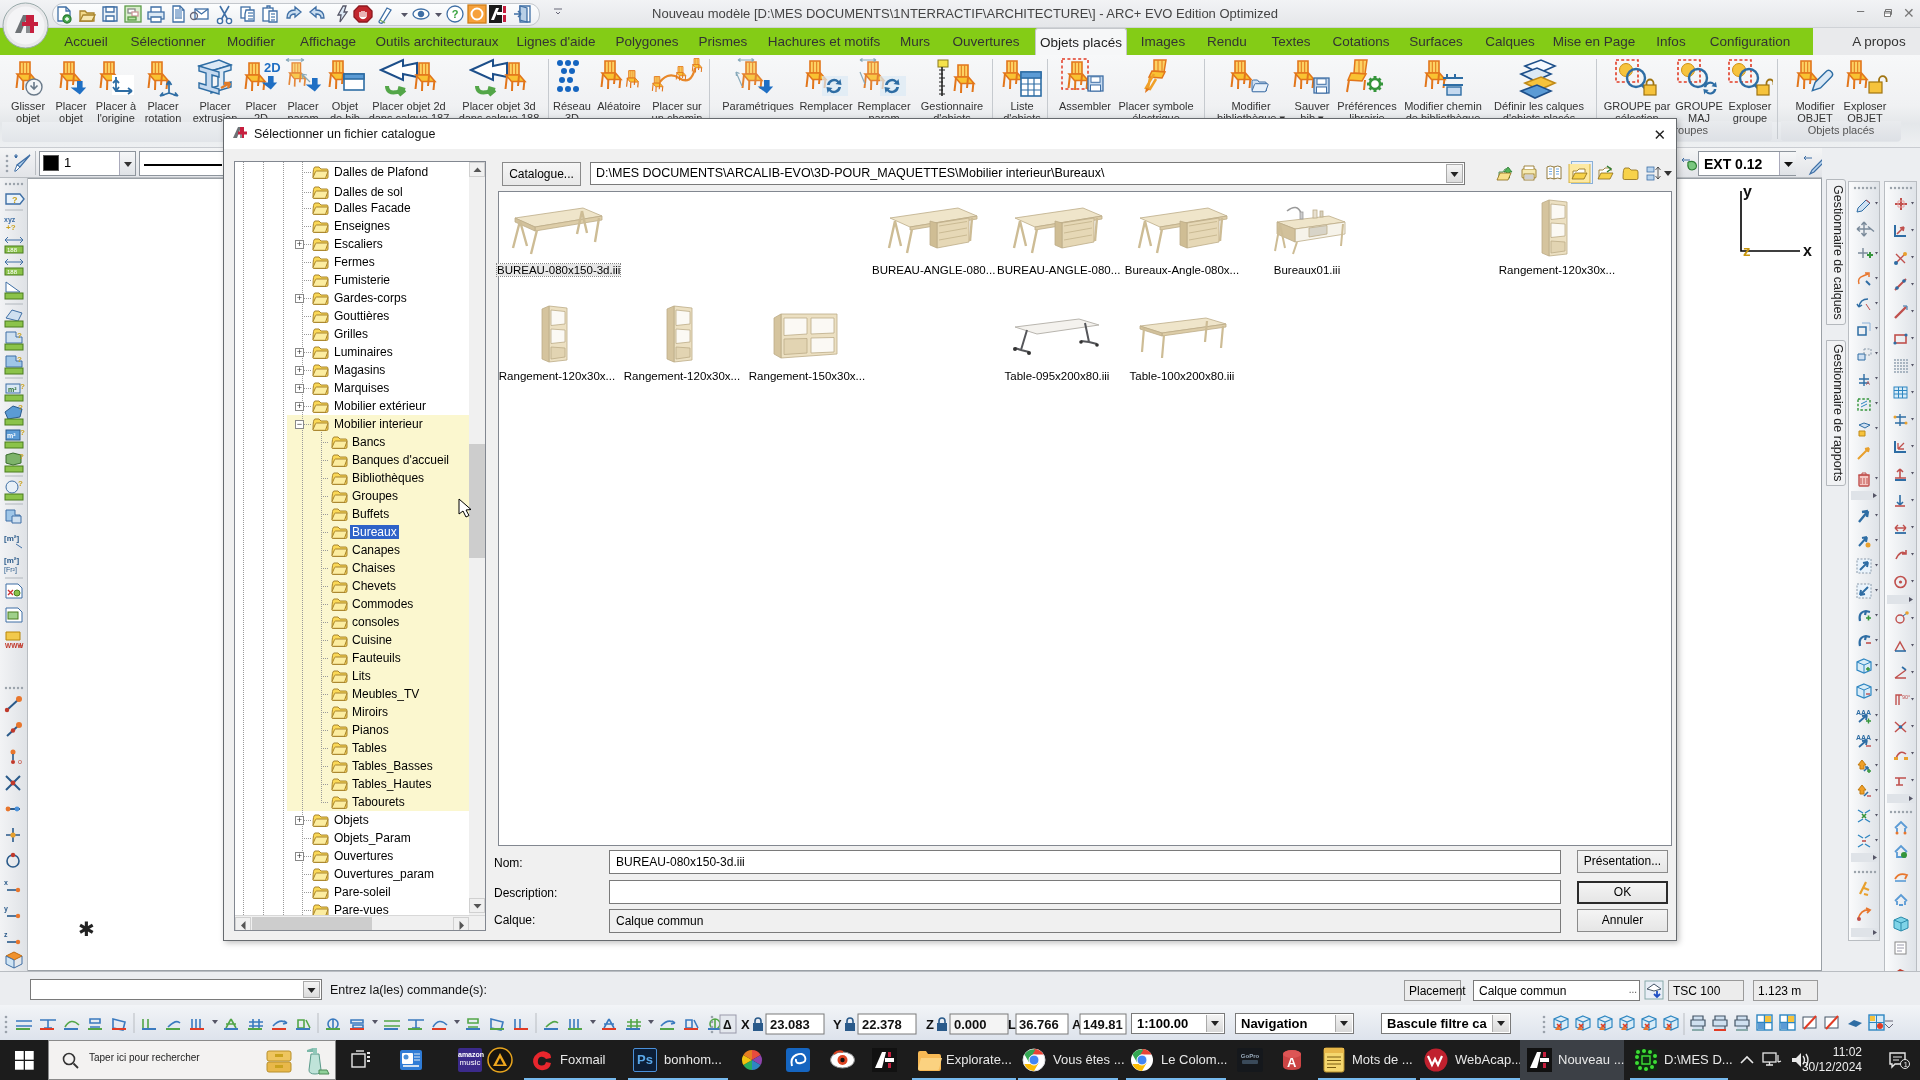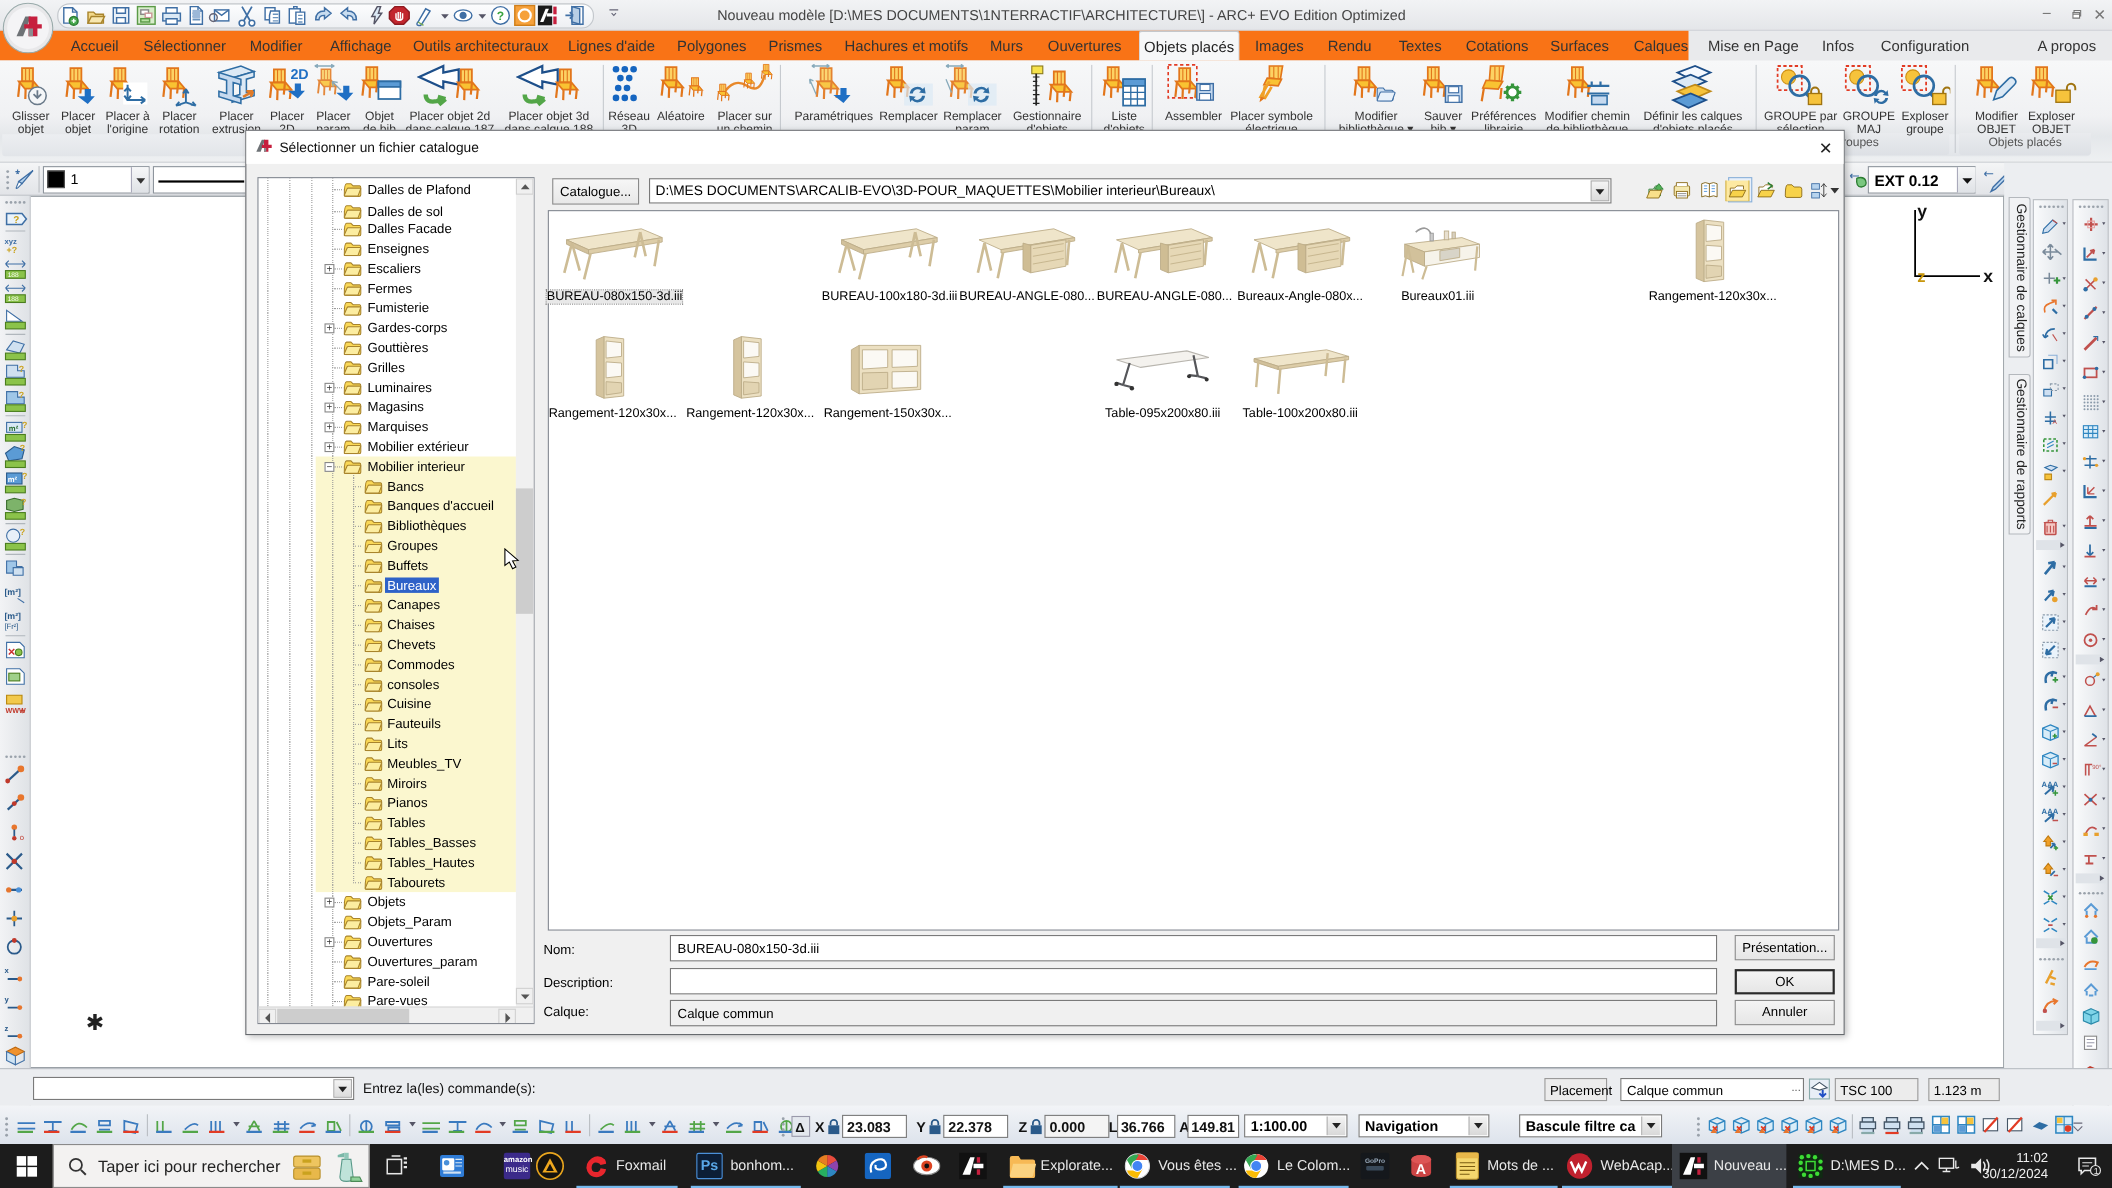--- a/index.html
+++ b/index.html
@@ -11,21 +11,21 @@
   
   #titlebar { position:absolute; top:0; left:0; width:1920px; height:28px;
     background:linear-gradient(#f2f3f5,#e4e6e9); border-bottom:1px solid #cfd2d6; }
   #qat { position:absolute; top:3px; left:52px; width:488px; height:23px;
     background:linear-gradient(#fcfdfe,#eef0f3); border:1px solid #c3c7cc; border-radius:11px; }
   #title-text { position:absolute; top:6px; left:600px; width:730px; text-align:center;
     font-size:13px; color:#444; white-space:nowrap; }
   .wbtn { position:absolute; top:5px; color:#666; font-size:13px; }
 
   
-  #tabbar { position:absolute; top:28px; left:0; width:1535px; height:27px; background:#f97316; }
+  #tabbar { position:absolute; top:28px; left:0; width:1813px; height:27px; background:#84cc16; }
   .tab { position:absolute; top:0; height:27px; line-height:27px; font-size:13.5px; color:#333;
     text-align:center; }
   .tab.active { background:#f6f7f8; border:1px solid #c4c7cb; border-bottom:none;
     border-radius:3px 3px 0 0; color:#222; }
 
   
   #ribbon { position:absolute; top:55px; left:0; width:1920px; height:93px;
     background:linear-gradient(#f7f8f9 0%, #f0f1f3 55%, #e4e7ea 75%, #eef0f2 100%);
     border-bottom:1px solid #c9ccd1; }
   .ritem { position:absolute; top:3px; text-align:center; }
@@ -2057,26 +2057,20 @@
       </svg>
       <div class="abs" style="left:1347px;top:42px;width:22px;height:23px;border:1px solid #8ab0d8;background:#e8f0fa;z-index:-1"></div>
     </div>
     <div id="thumbs">
       <div class="thumb" style="left:-2px;top:4px">
           <svg width="100" height="64" viewBox="0 0 100 64" style="margin:0 auto;display:block">
             <use href="#f-desk"></use>
           </svg>
           <div class="tname"><span style="background:#e8e8e8;outline:1px dotted #888">BUREAU-080x150-3d.iii</span></div>
         </div>
-      <div class="thumb" style="left:248px;top:4px">
-          <svg width="100" height="64" viewBox="0 0 100 64" style="margin:0 auto;display:block">
-            <use href="#f-desk"></use>
-          </svg>
-          <div class="tname"><span>BUREAU-100x180-3d.iii</span></div>
-        </div>
       <div class="thumb" style="left:373px;top:4px">
           <svg width="100" height="64" viewBox="0 0 100 64" style="margin:0 auto;display:block">
             <use href="#f-deskped"></use>
           </svg>
           <div class="tname"><span>BUREAU-ANGLE-080...</span></div>
         </div>
       <div class="thumb" style="left:498px;top:4px">
           <svg width="100" height="64" viewBox="0 0 100 64" style="margin:0 auto;display:block">
             <use href="#f-deskped"></use>
           </svg>
@@ -2148,21 +2142,21 @@
           <rect x="10" y="0" width="8.7" height="8.7"></rect>
           <rect x="0" y="10" width="8.7" height="8.7"></rect>
           <rect x="10" y="10" width="8.7" height="8.7"></rect>
         </g>
       </svg>
     <div class="abs" style="left:48px;top:0px;width:288px;height:40px;background:#f3f2f1;border:1px solid #8a8a8a">
       <svg class="abs" style="left:12px;top:10px" width="20" height="20" viewBox="0 0 20 20">
           <circle cx="8" cy="8" r="5.5" fill="none" stroke="#333" stroke-width="1.6"></circle>
           <path d="M12.5 12.5 L17 17" stroke="#333" stroke-width="1.8"></path>
         </svg>
-      <div class="abs" style="left:40px;top:11px;font-size:15px;color:#222;white-space:nowrap">Taper ici pour rechercher</div>
+      <div class="abs" style="left:40px;top:11px;font-size:10px;color:#222;white-space:nowrap">Taper ici pour rechercher</div>
       <svg class="abs" style="left:216px;top:6px" width="30" height="28" viewBox="0 0 30 28">
           <rect x="2" y="4" width="24" height="10" rx="2" fill="#eec55f" stroke="#b8902c"></rect>
           <rect x="2" y="15" width="24" height="10" rx="2" fill="#e8b84a" stroke="#b8902c"></rect>
           <rect x="10" y="7" width="8" height="3" fill="#caa21e"></rect>
           <rect x="10" y="18" width="8" height="3" fill="#caa21e"></rect>
         </svg>
       <svg class="abs" style="left:250px;top:3px" width="32" height="34" viewBox="0 0 32 34">
           <path d="M12 10 h8 l2 16 q0 4 -6 4 t-6 -4 z" fill="#bfe3d9" stroke="#5a9a8a"></path>
           <rect x="14" y="4" width="4" height="6" fill="#8fc7b8"></rect>
           <path d="M14 4 l-6 2 v2 l6 0" fill="#7ab8a8"></path>

